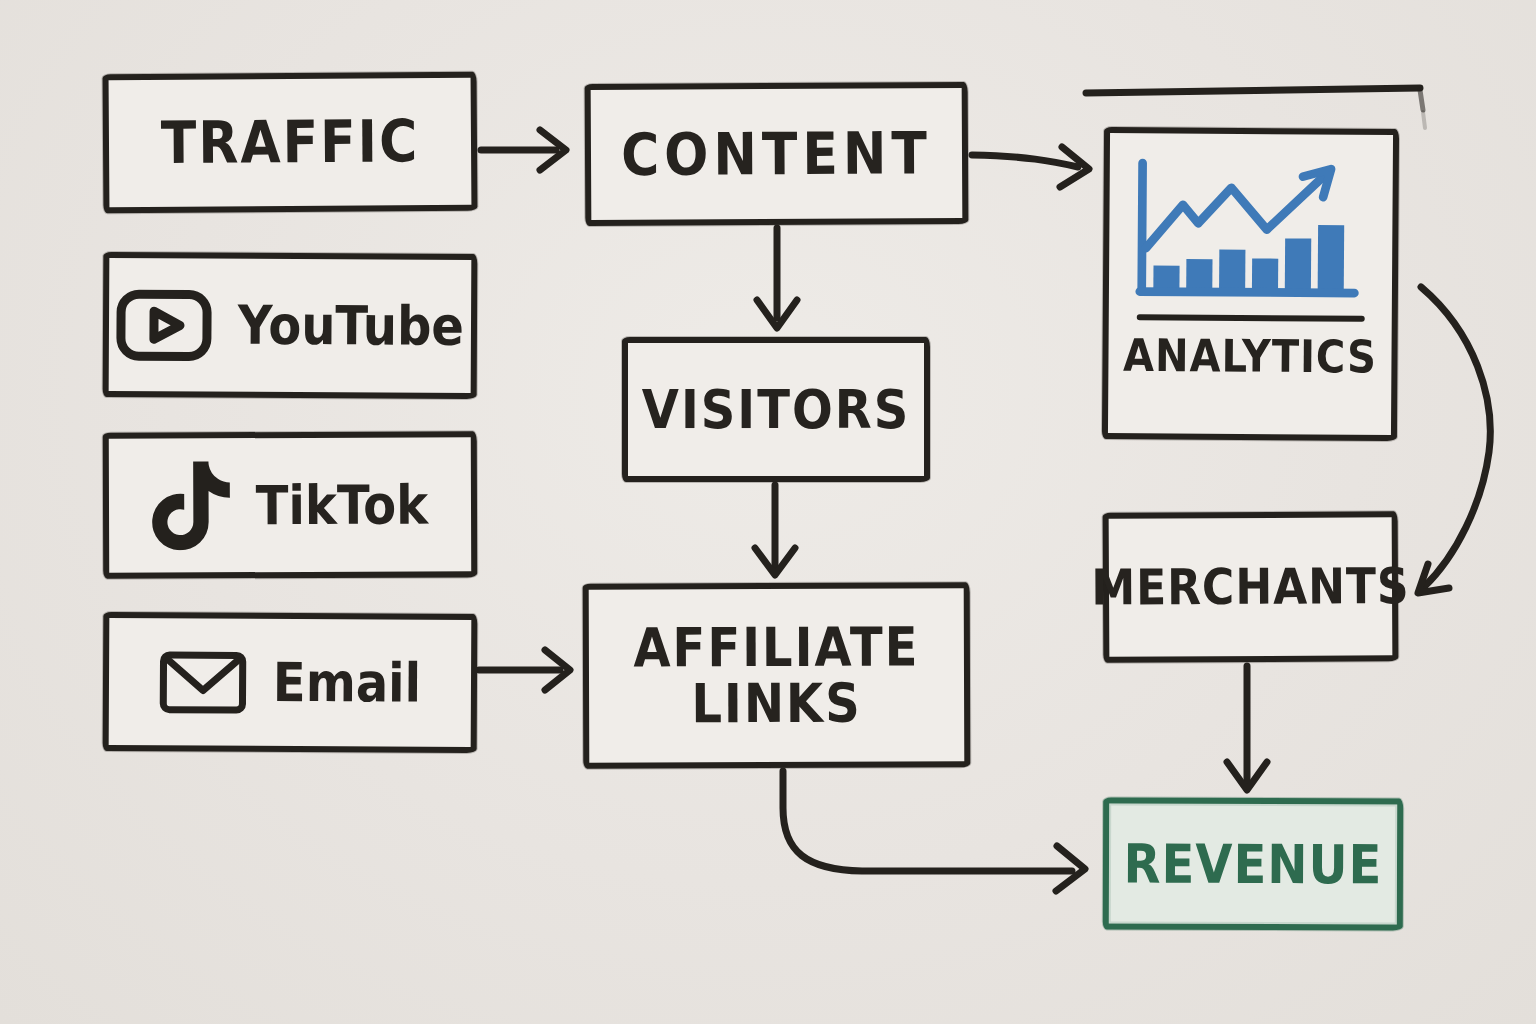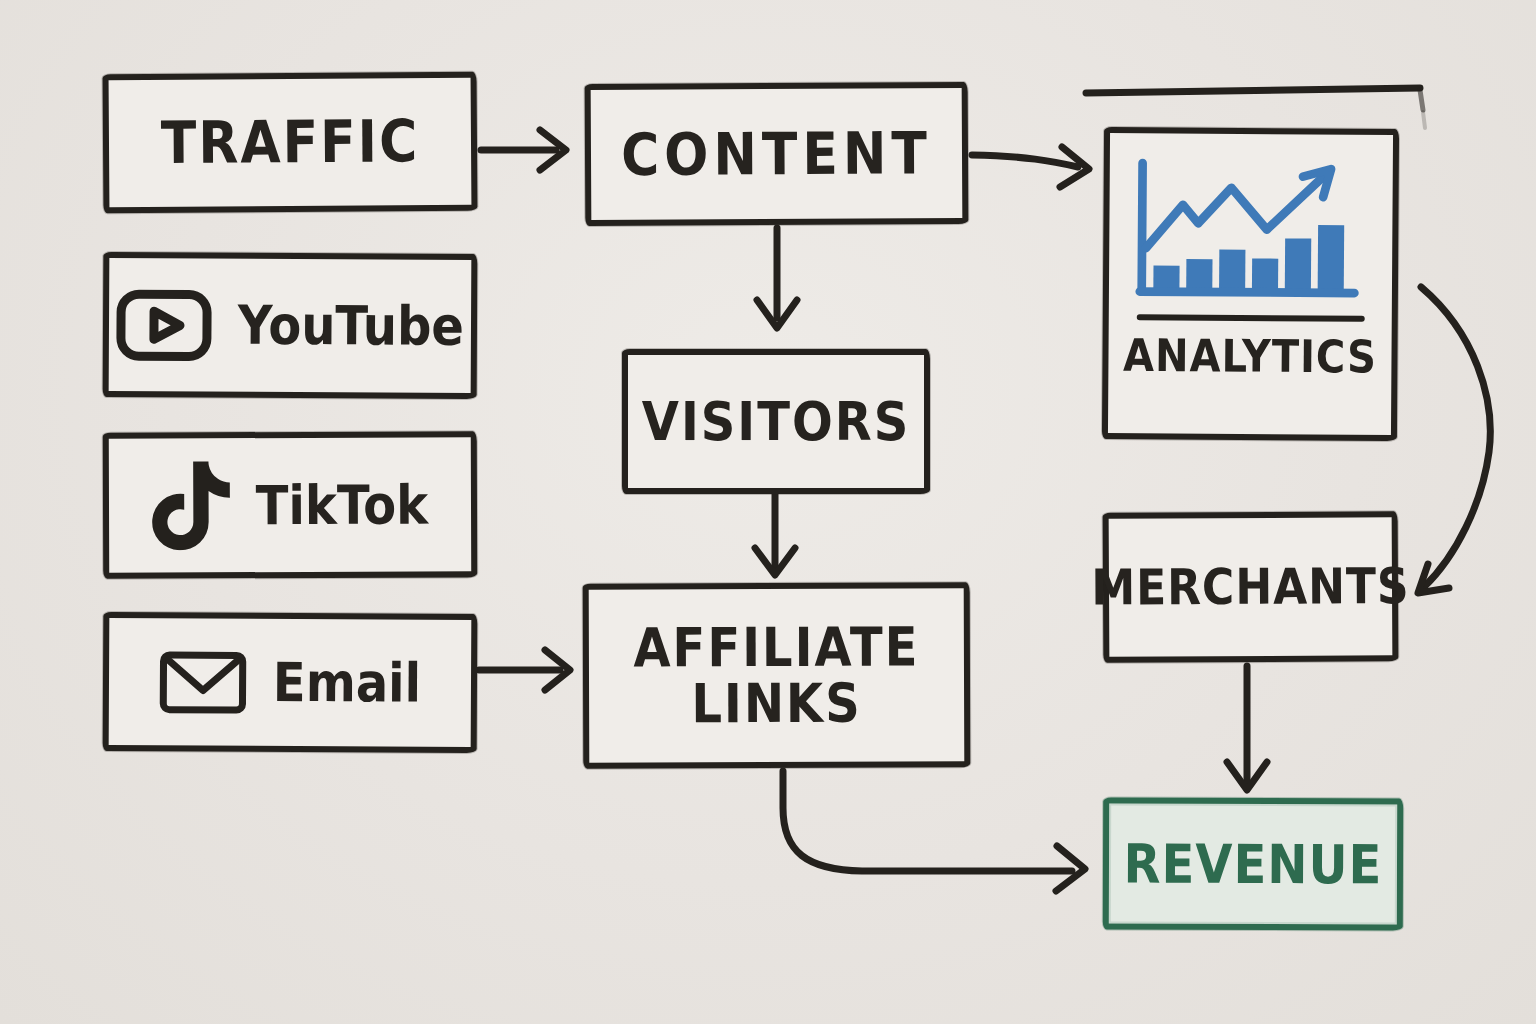--- a/index.html
+++ b/index.html
@@ -119,21 +119,21 @@
         <path d="M11 11 L50 45 L89 11" fill="none" stroke="#24211d" stroke-width="8" stroke-linejoin="round" stroke-linecap="round"></path>
       </svg>
     </span>
     <span class="label mid" style="letter-spacing:0;">Email</span>
   </div>
 
   <div class="node" id="content" style="left:585px;top:83px;width:383px;height:142px;transform:rotate(-0.3deg);">
     <span class="label big" style="letter-spacing:5px;">CONTENT</span>
   </div>
 
-  <div class="node" id="visitors" style="left:622px;top:349px;width:308px;height:145px;">
+  <div class="node" id="visitors" style="left:622px;top:337px;width:308px;height:145px;">
     <span class="label mid">VISITORS</span>
   </div>
 
   <div class="node" id="affiliate" style="left:583px;top:583px;width:387px;height:185px;transform:rotate(-0.2deg);">
     <span class="label mid" style="width:330px;">AFFILIATE LINKS</span>
   </div>
 
   <div class="node" id="analytics" style="left:1103px;top:128px;width:295px;height:312px;transform:rotate(0.4deg);">
     <span>
       <svg width="250" height="145" viewBox="0 0 250 150">

